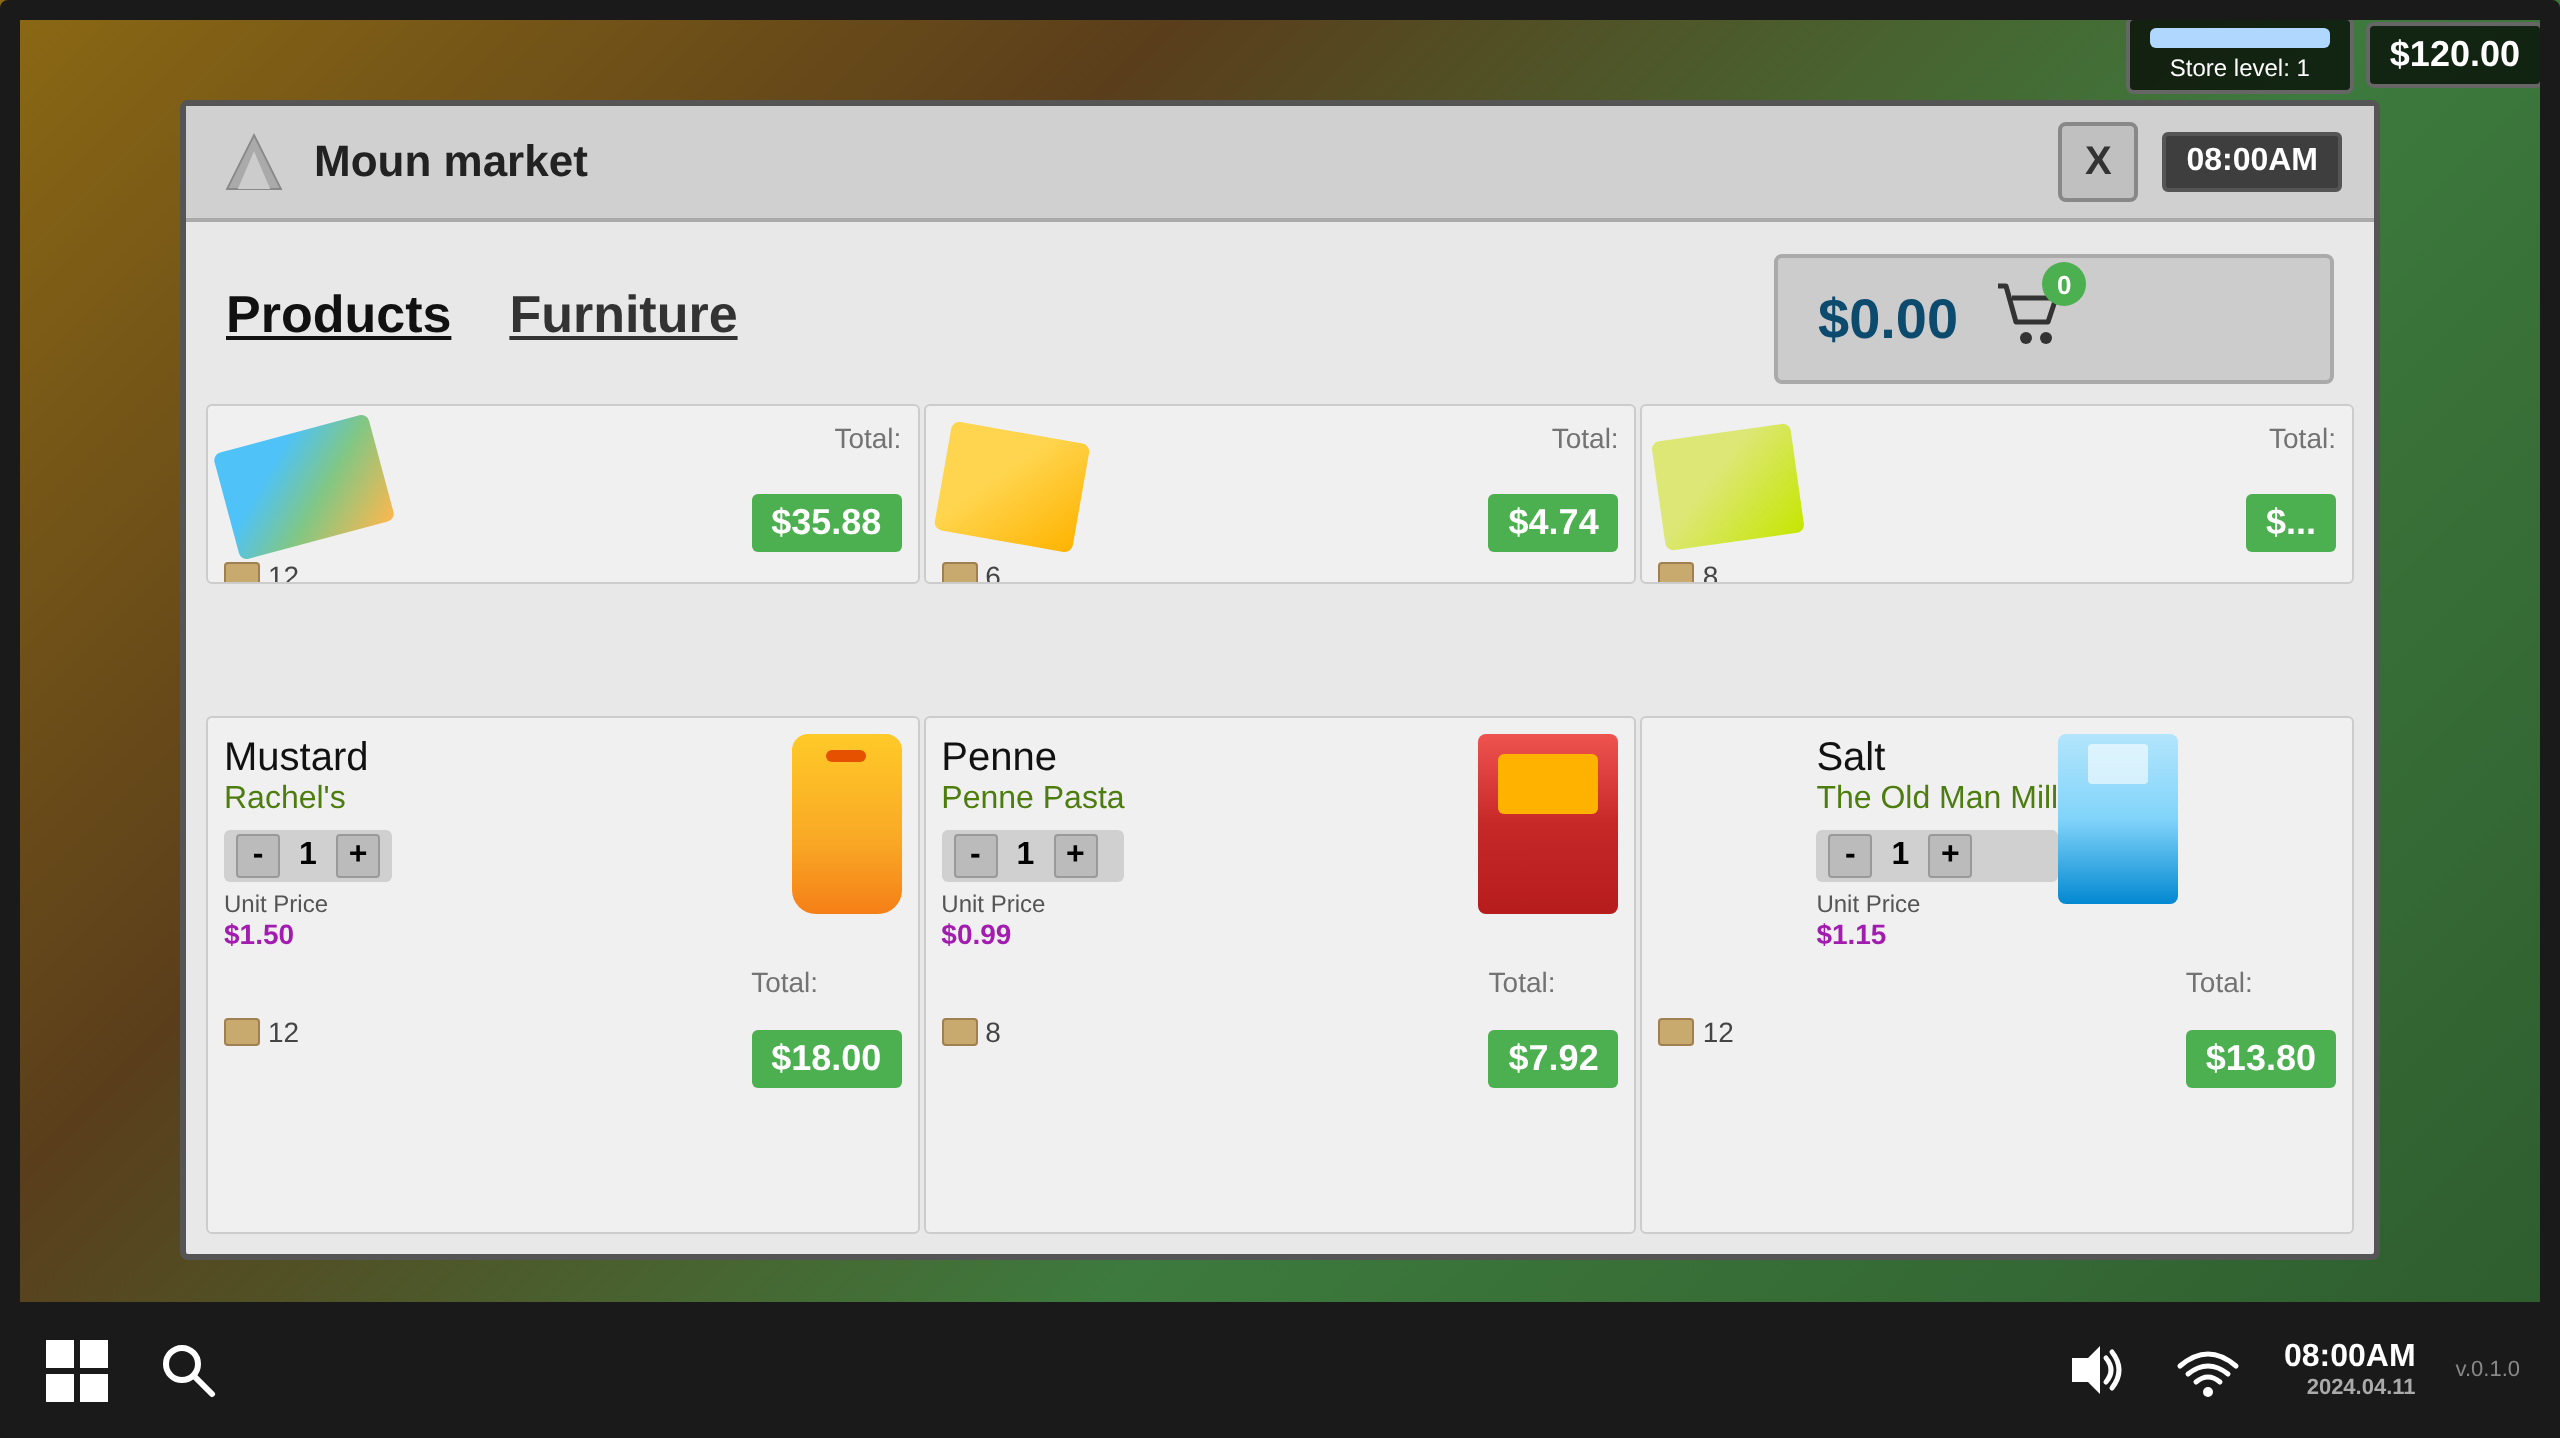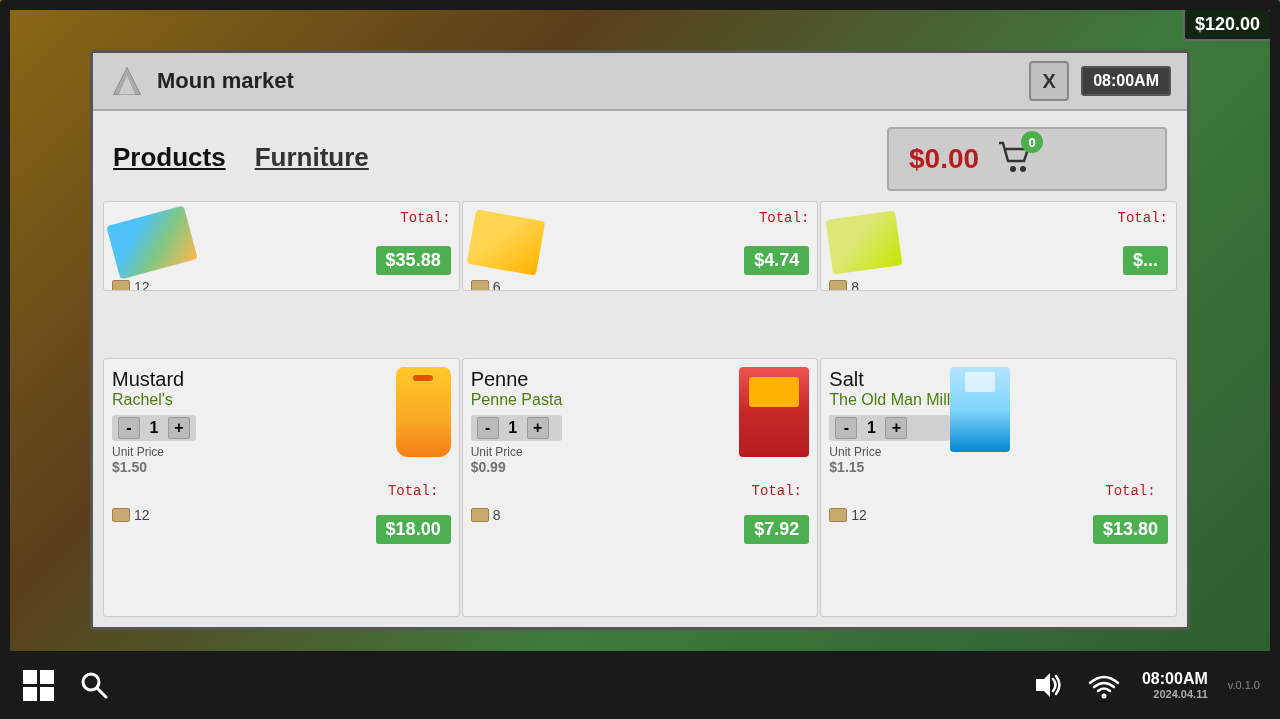--- a/index.html
+++ b/index.html
@@ -154,21 +154,21 @@
       padding: 10px 20px;
       display: flex;
       align-items: center;
       gap: 16px;
       min-width: 280px;
     }
 
     .cart-total {
       font-size: 28px;
       font-weight: bold;
-      color: #b91c1c;
+      color: #0c4a6e;
     }
 
     .cart-icon-wrapper {
       position: relative;
     }
 
     .cart-badge {
       position: absolute;
       top: -8px;
       right: -8px;
@@ -199,23 +199,22 @@
       border: 1px solid #ccc;
       border-radius: 3px;
       padding: 8px;
       display: flex;
       flex-direction: column;
       position: relative;
     }
 
     .total-label {
       font-size: 14px;
-      color: #b91c1c;
-      text-align: center;
-      font-family: Liberation Mono, monospace;
+      color: #737373;
+      text-align: left;
     }
 
     .total-price-green {
       background: #4caf50;
       color: white;
       font-size: 18px;
       font-weight: bold;
       padding: 4px 10px;
       border-radius: 3px;
       text-align: center;
@@ -267,21 +266,21 @@
     }
 
     .unit-price-label {
       font-size: 12px;
       color: #555;
       margin-top: 4px;
     }
 
     .unit-price-value {
       font-size: 14px;
-      color: #737373;
+      color: #a21caf;
       font-weight: bold;
     }
 
     .stock-info {
       display: flex;
       align-items: center;
       gap: 4px;
       margin-top: 4px;
     }
 
@@ -463,20 +462,24 @@
       z-index: 200;
       border-radius: 4px;
     }
   </style>
 </head>
 <body>
 
 <div class="game-bg"></div>
 
 <div class="hud-top-right">
+  <div class="hud-store-box">
+    <div class="store-bar"></div>
+    <div>Store level: 1</div>
+  </div>
   <div class="hud-money">$120.00</div>
 </div>
 
 <div class="modal-window">
 
   <div class="title-bar">
     <div class="title-bar-left">
 
       <svg class="mountain-icon" viewBox="0 0 40 40">
         <polygon points="20,5 35,35 5,35" fill="#aaa" stroke="#888" stroke-width="1"></polygon>
@@ -600,21 +603,21 @@
           <span class="stock-count">8</span>
         </div>
         <div>
           <div class="total-label">Total:</div>
           <span class="total-price-green">$7.92</span>
         </div>
       </div>
     </div>
 
     <div class="product-card">
-      <div style="display:flex;justify-content:flex-start;align-items:flex-start;">
+      <div style="display:flex;justify-content:center;align-items:flex-start;">
         <div>
           <div class="product-name">Salt</div>
           <div class="product-brand">The Old Man Mill</div>
           <div class="qty-controls">
             <div class="qty-btn">-</div>
             <span class="qty-value">1</span>
             <div class="qty-btn">+</div>
           </div>
           <div class="unit-price-label">Unit Price</div>
           <div class="unit-price-value">$1.15</div>

